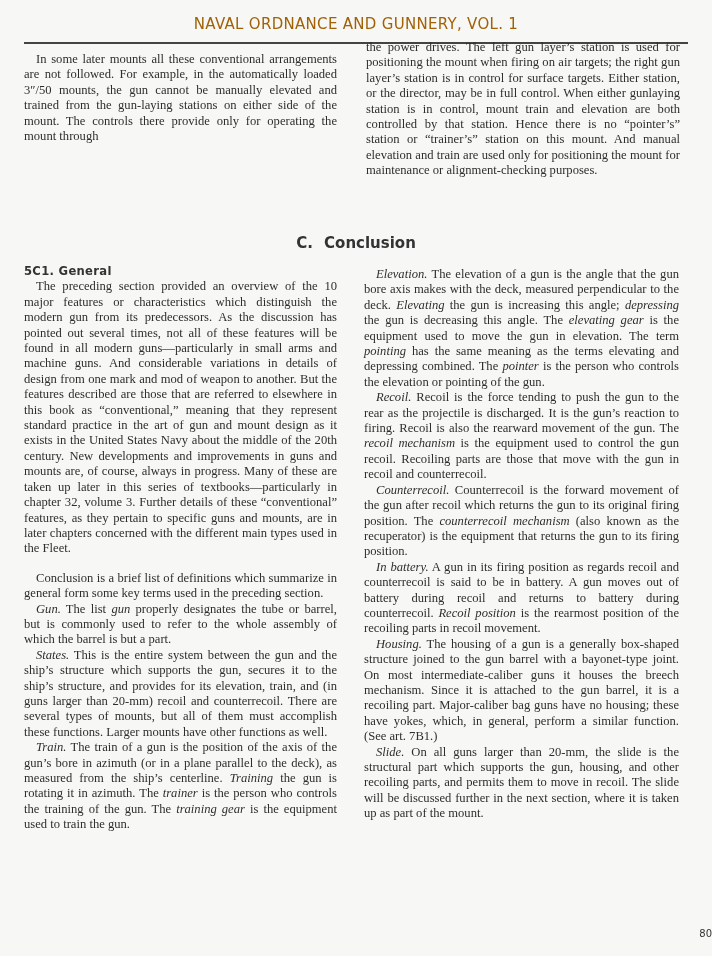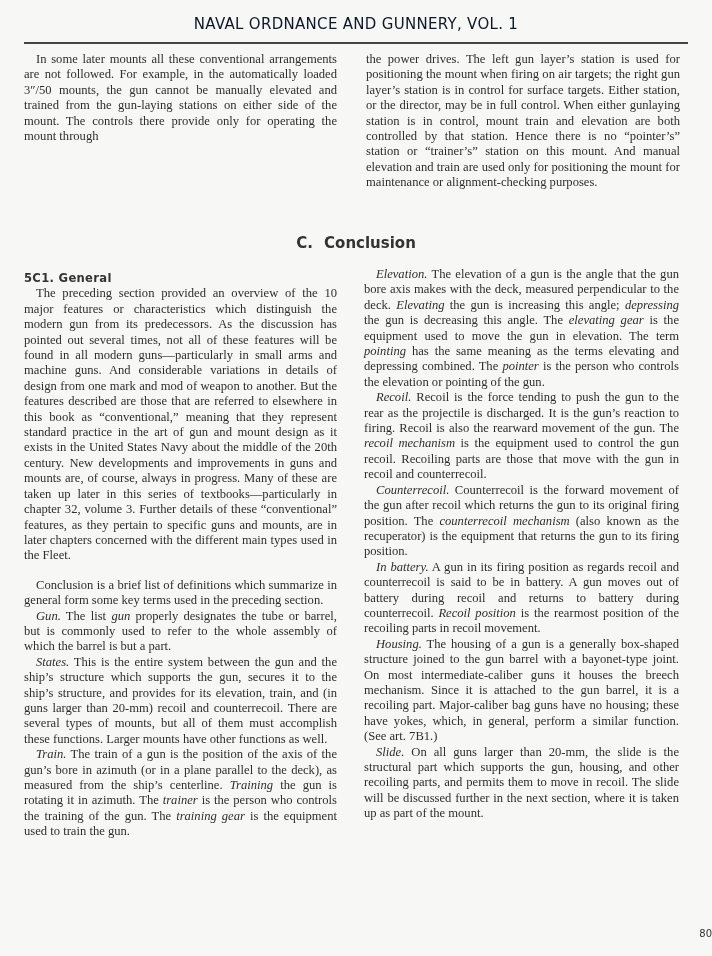--- a/index.html
+++ b/index.html
@@ -10,50 +10,50 @@
     overflow: hidden;
     color: #2e2e2e;
     font-family: "DejaVu Serif", "Liberation Serif", serif;
   }
   .page-header {
     position: absolute; left: 0; top: 14px; width: 712px;
     text-align: center;
   }
   .running-title {
     font-family: "DejaVu Sans", "Liberation Sans", sans-serif;
-    font-size: 15px; letter-spacing: 0.3px; color: #0f172a;
+    font-size: 15px; letter-spacing: 0.3px; color: #a16207;
   }
   .header-rule {
     position: absolute; left: 24px; top: 42px; width: 664px; height: 1.5px;
     background: #444;
   }
   .col {
     position: absolute;
     font-family: "Liberation Serif", "DejaVu Serif", serif;
     font-size: 12.6px;
     line-height: 15.4px;
     text-align: justify;
   }
   .col p { margin: 0; text-indent: 12px; }
   .col p.noindent { text-indent: 0; }
   .col i { font-style: italic; }
   .top-left { left: 24px; top: 52px; width: 313px; }
-  .top-right { left: 366px; top: 52px; width: 314px; }
+  .top-right { left: 366px; top: 40px; width: 314px; }
   .section-title {
     position: absolute; left: 0; top: 234px; width: 712px; text-align: center;
     font-family: "DejaVu Sans", "Liberation Sans", sans-serif;
     font-weight: bold; font-size: 15px; color: #333;
     word-spacing: 6px;
   }
   .sub-heading {
     font-family: "DejaVu Sans", "Liberation Sans", sans-serif;
     font-weight: bold; font-size: 11.6px; color: #333;
     margin: 0 0 4px 0; text-indent: 0 !important; letter-spacing: 0.3px;
   }
-  .lower-left { left: 24px; top: 264px; width: 313px; margin-top: 7px; }
+  .lower-left { left: 24px; top: 264px; width: 313px; }
   .lower-right { left: 364px; top: 267px; width: 315px; }
   .gap { height: 14px; }
   .page-number {
     position: absolute; left: 0; top: 928px; width: 712px; text-align: right;
     font-family: "DejaVu Sans", "Liberation Sans", sans-serif;
     font-size: 10px; color: #333;
   }
 </style>
 </head>
 <body>

